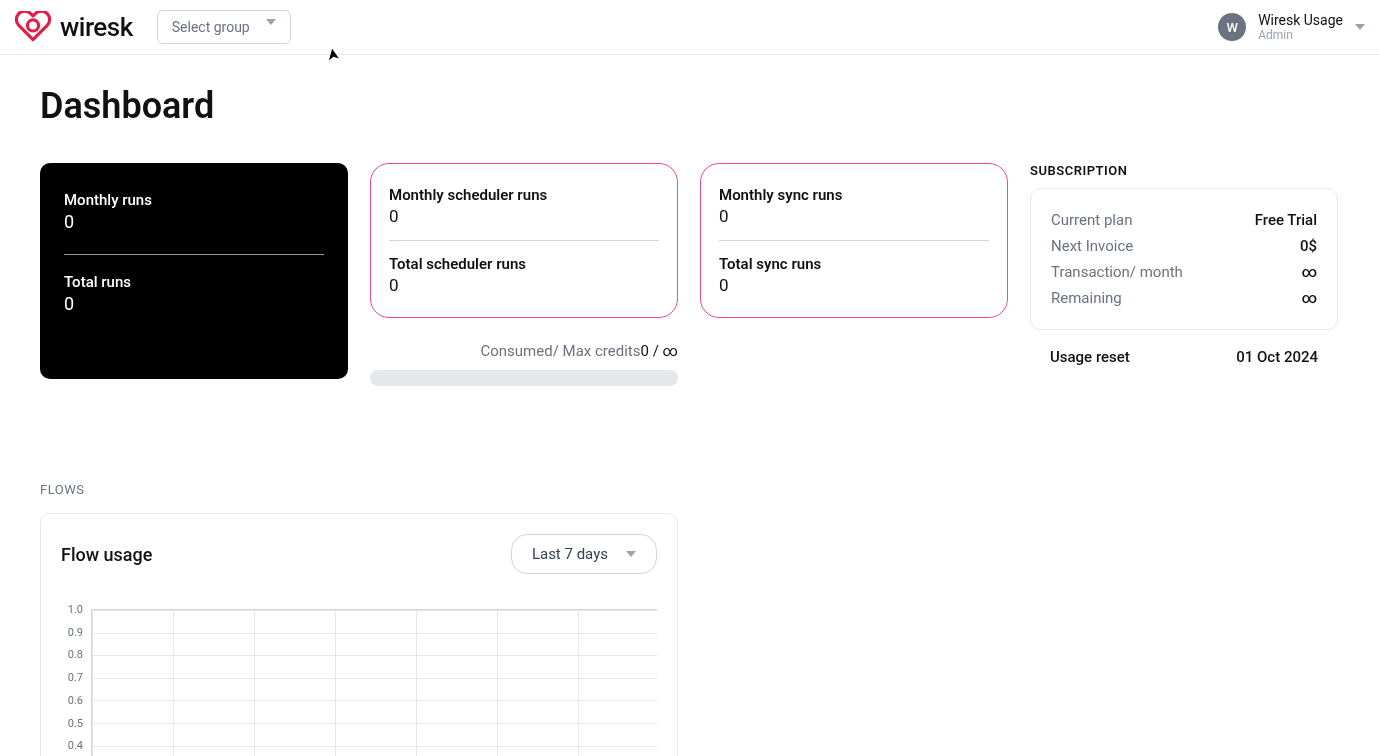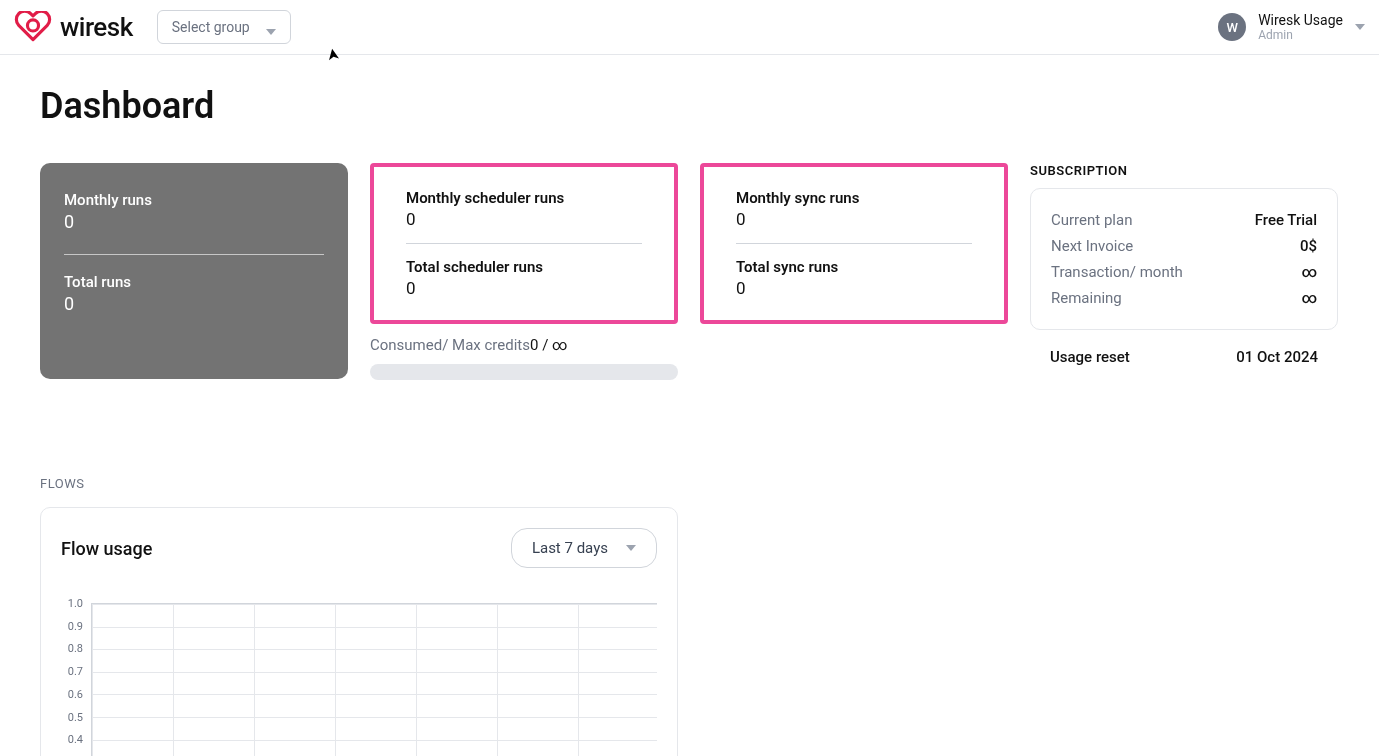--- a/index.html
+++ b/index.html
@@ -15,21 +15,21 @@
   display: flex;
   align-items: center;
   justify-content: space-between;
   padding: 10px 14px;
   border-bottom: 1px solid #e5e7eb;
 }
 .header-left { display: flex; align-items: center; gap: 24px; }
 .logo { display: flex; align-items: center; gap: 8px; }
 .logo-text { font-size: 26px; font-weight: 500; color: #111; letter-spacing: -0.5px; }
 .select-group {
-  display: flex; align-items: flex-end; gap: 16px;
+  display: flex; align-items: flex-start; gap: 16px;
   border: 1px solid #d1d5db; border-radius: 6px;
   padding: 8px 14px; font-size: 14px; color: #6b7280; cursor: pointer;
 }
 .header-right { display: flex; align-items: center; gap: 12px; cursor: pointer; }
 .avatar {
   width: 28px; height: 28px; border-radius: 50%;
   background: #6b7280; color: #fff; display: flex;
   align-items: center; justify-content: center; font-size: 13px; font-weight: 500;
 }
 .user-block { display: flex; flex-direction: column; }
@@ -37,35 +37,35 @@
 .user-role { font-size: 12px; color: #9ca3af; }
 .content { padding: 30px 40px; }
 .page-title { font-size: 36px; font-weight: 600; margin-bottom: 36px; }
 .top-grid {
   display: grid;
   grid-template-columns: 308px 308px 308px 308px;
   gap: 22px;
   align-items: start;
 }
 .card {
-  border: 4px solid #ec4899; border-radius: 4px;
-  padding: 22px 32px;
+  border: 1px solid #ec4899; border-radius: 19px;
+  padding: 22px 18px;
 }
 .card-red {
-  background: #737373; color: #fff; border: none;
+  background: #000000; color: #fff; border: none;
   border-radius: 10px; padding: 28px 24px;
   height: 216px;
 }
 .stat-label-red { font-size: 15px; font-weight: 500; }
 .stat-value-red { font-size: 18px; margin-top: 2px; }
 .red-divider { border: none; border-top: 1px solid rgba(255,255,255,0.6); margin: 22px 0 18px 0; }
 .stat-label { font-size: 15px; font-weight: 600; color: #111; }
 .stat-value { font-size: 17px; font-weight: 400; margin-top: 2px; color: #111; }
 .card hr { border: none; border-top: 1px solid #d1d5db; margin: 14px 0; }
-.credits-row { display: flex; justify-content: flex-start; align-items: center; margin-top: 12px; font-size: 15px; color: #6b7280; }
+.credits-row { display: flex; justify-content: flex-end; align-items: center; margin-top: 24px; font-size: 15px; color: #6b7280; }
 .credits-row .val { color: #111; }
 .progress { height: 16px; background: #e5e7eb; border-radius: 8px; margin-top: 10px; }
 .subscription-title { font-size: 13px; font-weight: 600; letter-spacing: 0.5px; margin-bottom: 10px; color: #111; }
 .sub-card { border: 1px solid #e5e7eb; border-radius: 10px; padding: 18px 20px; }
 .sub-row { display: flex; justify-content: space-between; padding: 4px 0; font-size: 15px; }
 .sub-row .k { color: #6b7280; }
 .sub-row .v { color: #111; font-weight: 500; }
 .usage-reset { display: flex; justify-content: space-between; margin-top: 18px; padding: 0 20px; font-size: 15px; font-weight: 500; }
 .section-title { font-size: 13px; letter-spacing: 0.5px; color: #6b7280; margin-top: 96px; margin-bottom: 16px; }
 .flow-card {

